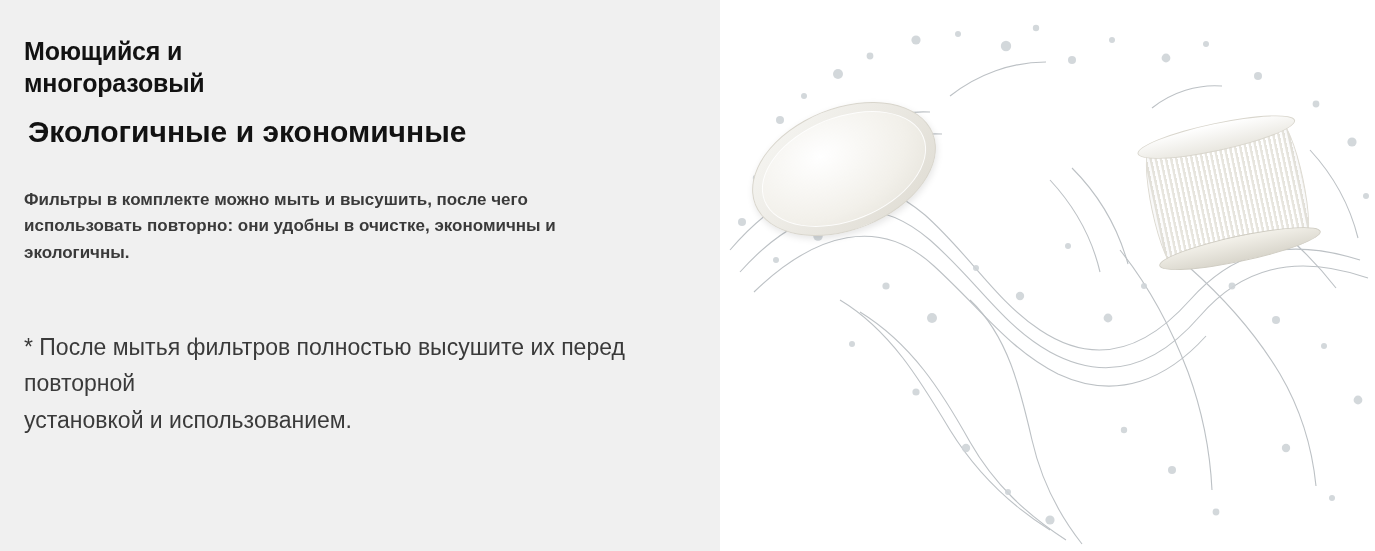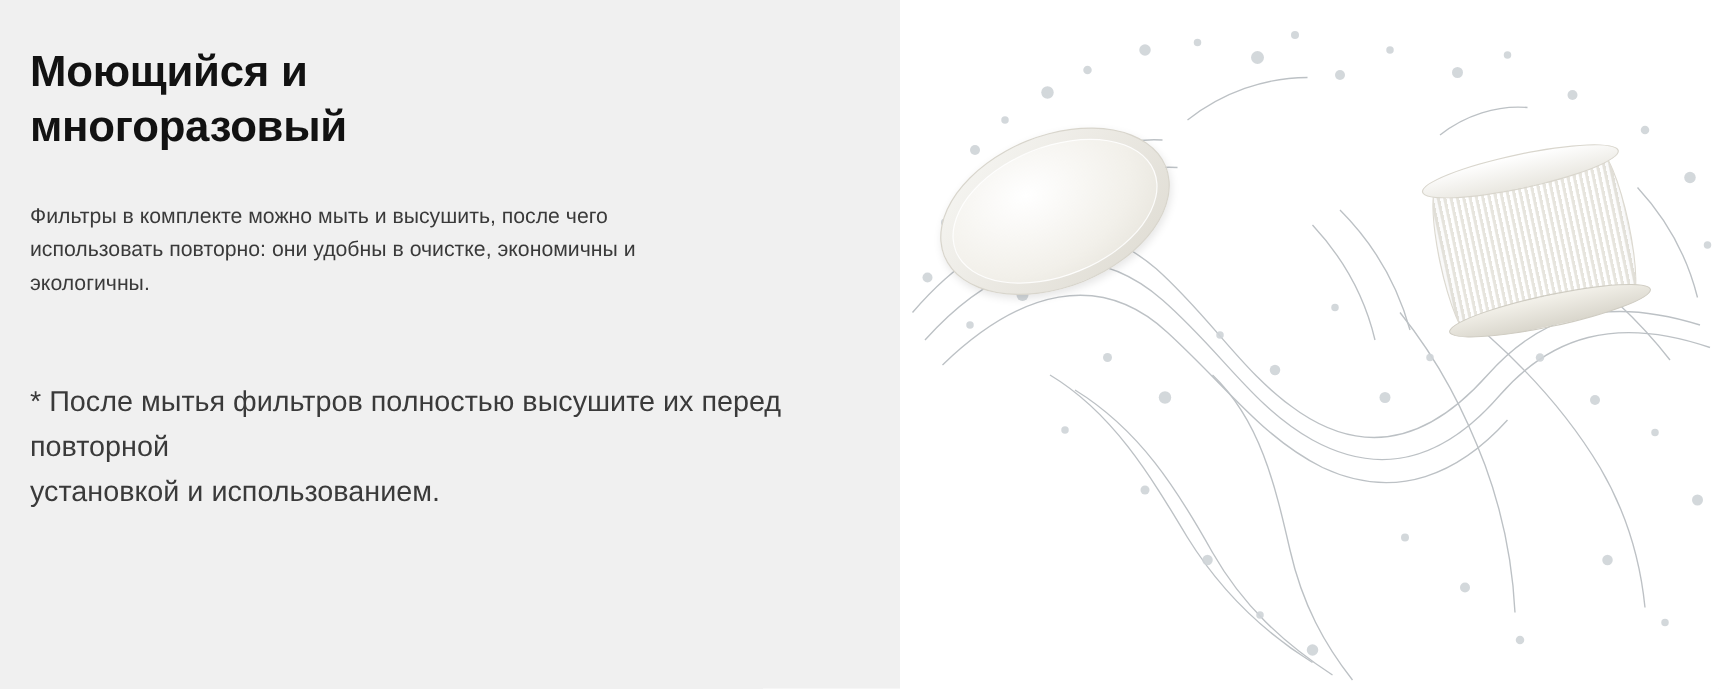--- a/index.html
+++ b/index.html
@@ -25,21 +25,21 @@
   .text-panel {
     position: relative;
     width: 720px;
     height: 551px;
     background: #f0f0f0;
     box-sizing: border-box;
     padding: 36px 40px 0 24px;
     flex: 0 0 720px;
   }
   .headline {
-    font-size: 35px;
+    font-size: 25px;
     line-height: 1.26;
     font-weight: bold;
     letter-spacing: -0.2px;
     color: #121212;
     margin: 0;
     white-space: pre-line;
   }
   .subheadline {
     font-size: 30px;
     line-height: 1.25;
@@ -48,20 +48,21 @@
     margin: 14px 0 0 4px;
     white-space: pre-line;
   }
   .body-copy {
     margin: 36px 0 0 0;
     font-size: 17px;
     line-height: 1.58;
     color: #3a3a3a;
     max-width: 580px;
     white-space: pre-line;
+    font-weight: bold;
   }
   .notes {
     margin: 62px 0 0 0;
     font-size: 23px;
     line-height: 1.58;
     color: #3a3a3a;
     max-width: 650px;
   }
   .note-line {
     white-space: pre-line;
@@ -142,20 +143,21 @@
   }
 </style>
 </head>
 <body>
 
 <div class="page">
 
   <section class="text-panel">
     <h1 class="headline">Моющийся и
 многоразовый</h1>
+    <h2 class="subheadline">Экологичные и экономичные</h2>
     <p class="body-copy">Фильтры в комплекте можно мыть и высушить, после чего
 использовать повторно: они удобны в очистке, экономичны и
 экологичны.</p>
     <div class="notes">
       <div class="note-line">* После мытья фильтров полностью высушите их перед повторной
 установкой и использованием.</div>
     </div>
   </section>
 
   <section class="image-panel">

